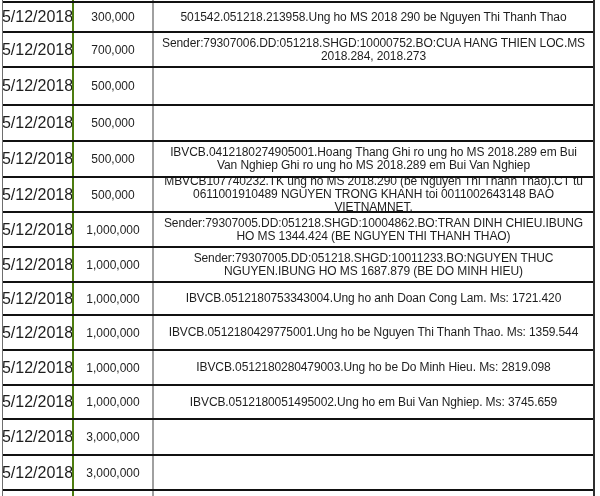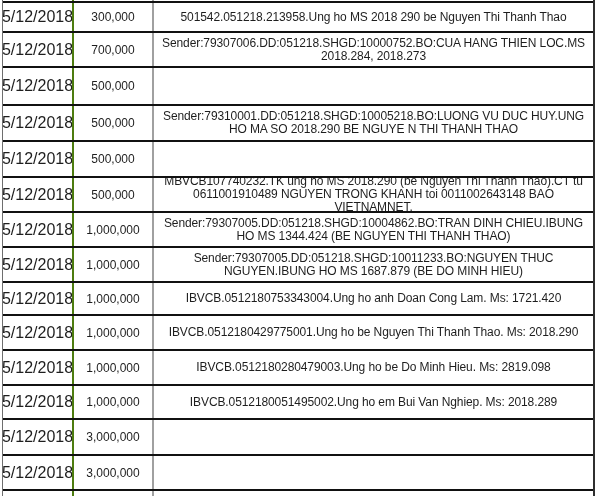--- a/index.html
+++ b/index.html
@@ -87,26 +87,26 @@
   </div>
 
   <div class="row">
     <div class="cell date">5/12/2018</div>
     <div class="cell amount">500,000</div>
   </div>
 
   <div class="row">
     <div class="cell date">5/12/2018</div>
     <div class="cell amount">500,000</div>
-    <div class="cell desc">Sender:79310001.DD:051218.SHGD:10005218.BO:LUONG VU DUC HUY.UNG HO MA SO 2018.290 BE NGUYE N THI THANH THAO</div>
   </div>
 
   <div class="row">
     <div class="cell date">5/12/2018</div>
     <div class="cell amount">500,000</div>
+    <div class="cell desc">IBVCB.0412180274905001.Hoang Thang Ghi ro ung ho MS 2018.289 em Bui Van Nghiep Ghi ro ung ho MS 2018.289 em Bui Van Nghiep</div>
   </div>
 
   <div class="row">
     <div class="cell date">5/12/2018</div>
     <div class="cell amount">500,000</div>
     <div class="cell desc">MBVCB107740232.TK ung ho MS 2018.290 (be Nguyen Thi Thanh Thao).CT tu 0611001910489 NGUYEN TRONG KHANH toi 0011002643148 BAO VIETNAMNET.</div>
   </div>
 
   <div class="row">
     <div class="cell date">5/12/2018</div>
@@ -122,33 +122,33 @@
 
   <div class="row">
     <div class="cell date">5/12/2018</div>
     <div class="cell amount">1,000,000</div>
     <div class="cell desc">IBVCB.0512180753343004.Ung ho anh Doan Cong Lam. Ms: 1721.420</div>
   </div>
 
   <div class="row">
     <div class="cell date">5/12/2018</div>
     <div class="cell amount">1,000,000</div>
-    <div class="cell desc">IBVCB.0512180429775001.Ung ho be Nguyen Thi Thanh Thao. Ms: 2018.290</div>
+    <div class="cell desc">IBVCB.0512180429775001.Ung ho be Nguyen Thi Thanh Thao. Ms: 1359.544</div>
   </div>
 
   <div class="row">
     <div class="cell date">5/12/2018</div>
     <div class="cell amount">1,000,000</div>
     <div class="cell desc">IBVCB.0512180280479003.Ung ho be Do Minh Hieu. Ms: 2819.098</div>
   </div>
 
   <div class="row">
     <div class="cell date">5/12/2018</div>
     <div class="cell amount">1,000,000</div>
-    <div class="cell desc">IBVCB.0512180051495002.Ung ho em Bui Van Nghiep. Ms: 2018.289</div>
+    <div class="cell desc">IBVCB.0512180051495002.Ung ho em Bui Van Nghiep. Ms: 3745.659</div>
   </div>
 
   <div class="row">
     <div class="cell date">5/12/2018</div>
     <div class="cell amount">3,000,000</div>
   </div>
 
   <div class="row">
     <div class="cell date">5/12/2018</div>
     <div class="cell amount">3,000,000</div>

